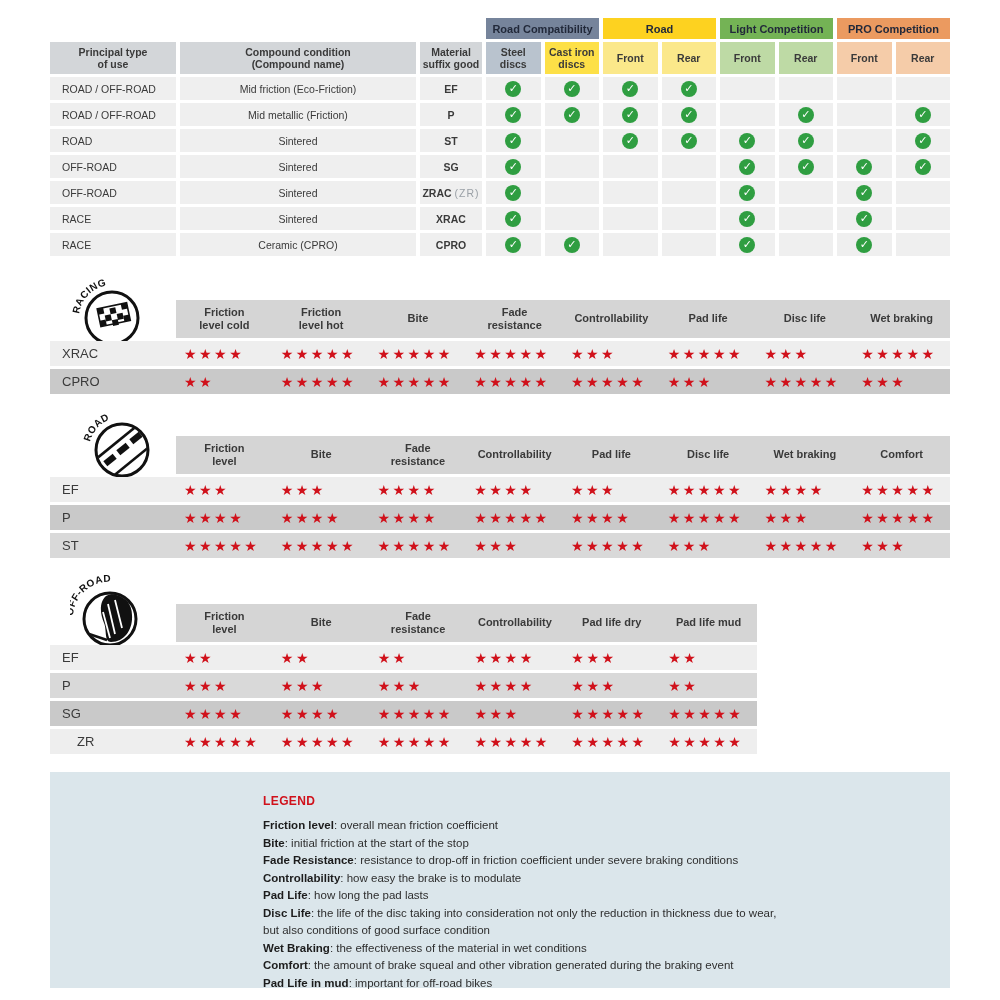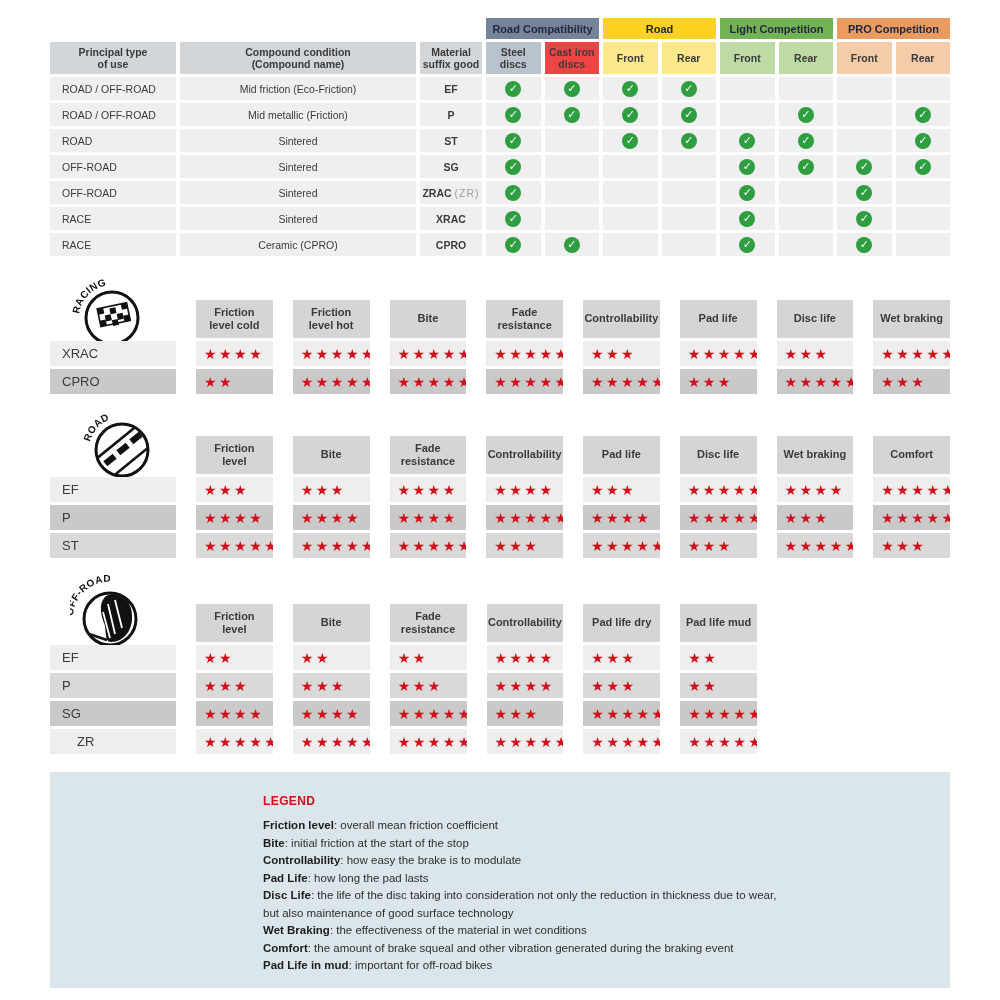--- a/index.html
+++ b/index.html
@@ -25,21 +25,21 @@
   .c-check{justify-content:center;}
   .check{display:inline-block;width:16px;height:16px;border-radius:50%;background:#2f9e41;
     color:#fff;font-size:11px;line-height:16px;text-align:center;
     font-family:"DejaVu Sans",sans-serif;font-weight:bold;}
 
   
   .rt-section{position:absolute;left:50px;}
   #sec-racing{top:272px;width:900px;height:130px;}
   #sec-road{top:404px;width:900px;height:162px;}
   #sec-offroad{top:572px;width:707px;height:192px;}
-  .rt-grid{position:absolute;left:0;display:grid;gap:3px 20px;}
+  .rt-grid{position:absolute;left:0;display:grid;gap:3px 0;}
   #grid-racing{top:28px;width:900px;grid-template-columns:126px repeat(8,1fr);grid-template-rows:38px repeat(2,25px);}
   #grid-road{top:32px;width:900px;grid-template-columns:126px repeat(8,1fr);grid-template-rows:38px repeat(3,25px);}
   #grid-offroad{top:32px;width:707px;grid-template-columns:126px repeat(6,1fr);grid-template-rows:38px repeat(4,25px);}
   .rt-hd{background:#d5d5d5;display:flex;align-items:center;justify-content:center;
     text-align:center;font-size:11px;font-weight:bold;color:#3a3a3a;white-space:pre-line;line-height:1.2;}
   .rt-label{display:flex;align-items:center;padding-left:12px;font-size:13px;color:#3a3a3a;}
   .rt-stars{display:flex;align-items:center;padding-left:8px;
     font-family:"DejaVu Sans",sans-serif;font-size:14px;letter-spacing:2.5px;color:#d0111b;overflow:hidden;}
 
   .icon{position:absolute;}
@@ -68,21 +68,21 @@
       <div class="group-cell" style="grid-area: 1 / 8 / auto / span 2; background: rgb(116, 179, 85); text-align: right;">Light Competition</div>
       <div class="group-cell" style="grid-area: 1 / 10 / auto / span 2; background: rgb(235, 154, 96);">PRO Competition</div>
       <div class="top-hd">Principal type
 of use</div>
       <div class="top-hd">Compound condition
 (Compound name)</div>
       <div class="top-hd">Material
 suffix good</div>
       <div class="top-hd sub-hd" style="background: rgb(185, 195, 206);">Steel
 discs</div>
-      <div class="top-hd sub-hd" style="background: #ef4444;">Cast iron
+      <div class="top-hd sub-hd" style="background: #fde047;">Cast iron
 discs</div>
       <div class="top-hd sub-hd" style="background: rgb(251, 232, 138);">Front</div>
       <div class="top-hd sub-hd" style="background: rgb(251, 232, 138);">Rear</div>
       <div class="top-hd sub-hd" style="background: rgb(190, 218, 165);">Front</div>
       <div class="top-hd sub-hd" style="background: rgb(190, 218, 165);">Rear</div>
       <div class="top-hd sub-hd" style="background: rgb(245, 204, 169);">Front</div>
       <div class="top-hd sub-hd" style="background: rgb(245, 204, 169);">Rear</div>
       <div class="c-cell c-use">ROAD / OFF-ROAD</div>
       <div class="c-cell c-tech">Mid friction (Eco-Friction)</div>
       <div class="c-cell c-code">EF</div>
@@ -398,23 +398,24 @@
         <div class="rt-stars" style="background: rgb(238, 238, 238);">★★★★★</div>
         <div class="rt-stars" style="background: rgb(238, 238, 238);">★★★★★</div>
       </div>
   </div>
 
   <div class="legend">
     <div class="lg-title">LEGEND</div>
     <div id="legend-body">
         <div class="lg-line"><b>Friction level</b>: overall mean friction coefficient</div>
         <div class="lg-line"><b>Bite</b>: initial friction at the start of the stop</div>
+        <div class="lg-line"><b>Fade Resistance</b>: resistance to drop-off in friction coefficient under severe braking conditions</div>
         <div class="lg-line"><b>Controllability</b>: how easy the brake is to modulate</div>
         <div class="lg-line"><b>Pad Life</b>: how long the pad lasts</div>
         <div class="lg-line"><b>Disc Life</b>: the life of the disc taking into consideration not only the reduction in thickness due to wear,</div>
-        <div class="lg-line">but also maintenance of good surface technology</div>
+        <div class="lg-line">but also conditions of good surface condition</div>
         <div class="lg-line"><b>Wet Braking</b>: the effectiveness of the material in wet conditions</div>
         <div class="lg-line"><b>Comfort</b>: the amount of brake squeal and other vibration generated during the braking event</div>
         <div class="lg-line"><b>Pad Life in mud</b>: important for off-road bikes</div>
       </div>
   </div>
 
 </div>
 
 </body></html>

